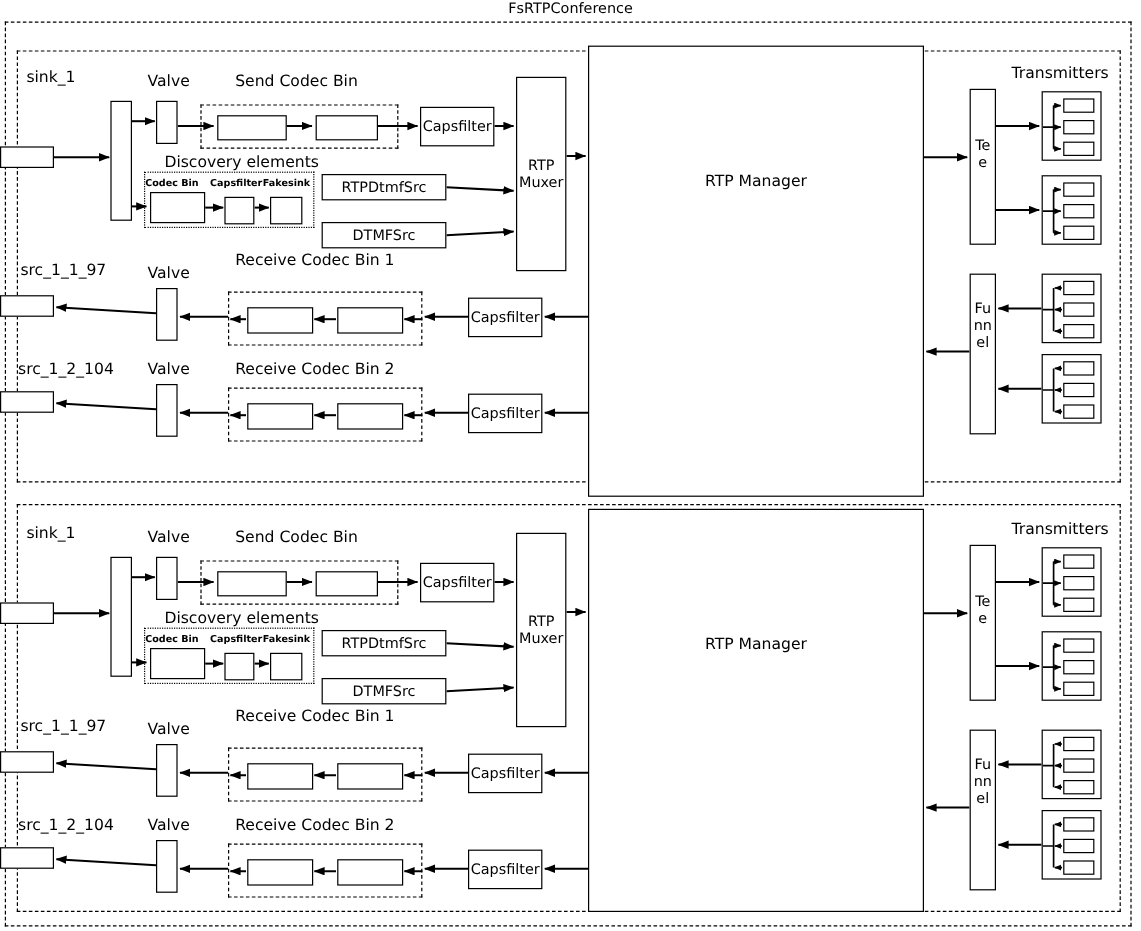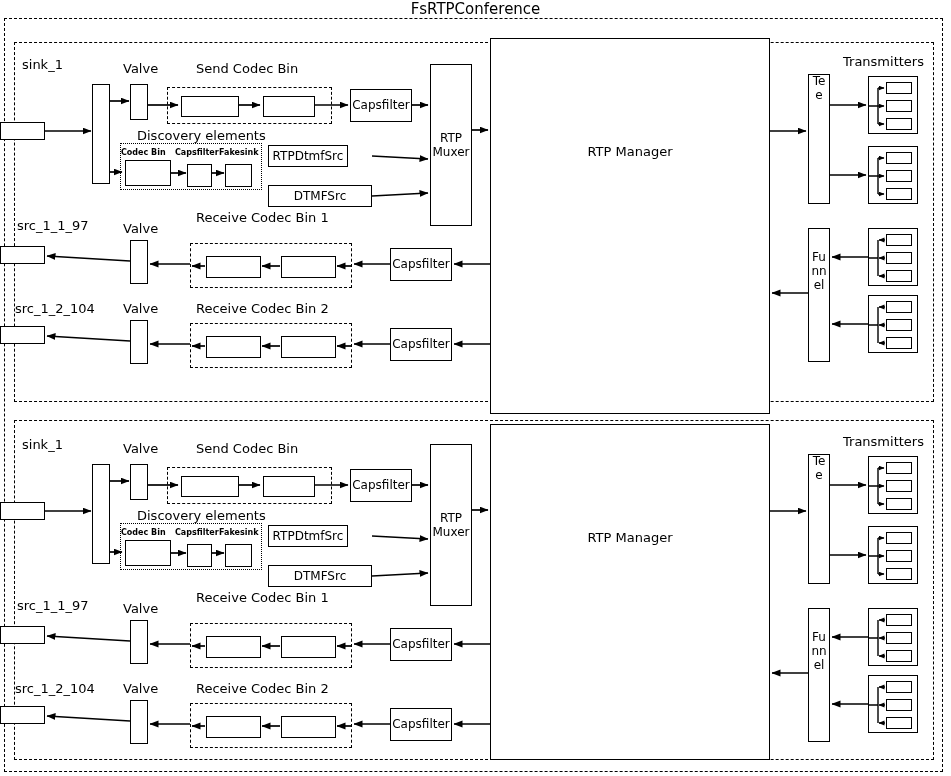--- a/index.html
+++ b/index.html
@@ -1,20 +1,20 @@
 <!DOCTYPE html>
 <html><head>
 <meta charset="utf-8">
 <style>
   * { margin:0; padding:0; box-sizing:border-box; }
   html,body { background:#fff; }
   body { font-family:"DejaVu Sans","Liberation Sans",sans-serif; color:#000; }
   .diagram { position:relative; width:951px; height:776px; background:#fff; overflow:hidden; }
 
-  .title { position:absolute; left:0; width:951px; top:0; text-align:center; font-size:15px; }
+  .title { position:absolute; left:0; width:951px; top:0; text-align:center; font-size:12px; }
   .session-label { position:absolute; left:0; width:880px; top:24px; text-align:center; font-size:14px; z-index:2; }
 
   .border { position:absolute; border:1.5px dashed #000; z-index:0; background:transparent; }
   .conf-b { left:4px; top:18px; width:939px; height:754px; }
   .sess1-b { left:14px; top:42px; width:920px; height:360px; }
   .sess2-b { left:14px; top:420px; width:920px; height:340px; }
 
   .wires { position:absolute; left:0; top:0; z-index:1; pointer-events:none; }
   .wires line { stroke:#000; stroke-width:1.7; marker-end:url(#ah); }
 
@@ -44,35 +44,35 @@
   .e-v1lbl{left:123px;top:61px} .e-v1{left:130px;top:84px;height:36px}
   .e-sblbl{left:196px;top:61px} .e-sb{left:167px;top:87px;width:165px;height:37px}
   .e-sba{left:13px;top:8px;width:58px;height:21px} .e-sbb{left:95px;top:8px;width:52px;height:21px}
   .e-caps1{left:350px;top:89px;width:62px;height:33px}
   .e-mux{left:430px;top:64px;width:42px;height:162px}
   .e-dislbl{left:137px;top:128px} .e-dis{left:120px;top:143px;width:142px;height:47px}
   .e-discb-lbl{left:0;top:4px} .e-discf-lbl{left:54px;top:4px} .e-disfs-lbl{left:98px;top:4px}
   .e-discb{left:4px;top:16px;width:46px;height:26px}
   .e-discf{left:66px;top:20px;width:25px;height:23px}
   .e-disfs{left:104px;top:20px;width:27px;height:23px}
-  .e-rtpdtmf{left:268px;top:145px;width:80px;height:22px}
+  .e-rtpdtmf{left:268px;top:145px;width:104px;height:22px}
   .e-dtmf{left:268px;top:185px;width:104px;height:22px}
   .e-mgr{left:490px;top:38px;width:280px;height:376px}
   .s2 .e-mgr{top:44px;height:336px}
   .e-src1lbl{left:17px;top:218px} .e-src1pad{top:246px}
   .e-v2lbl{left:123px;top:221px} .e-v2{left:130px;top:240px;height:44px}
   .e-rb1lbl{left:196px;top:210px} .e-rb1{left:190px;top:243px;width:162px;height:45px}
   .e-rba{left:15px;top:12px;width:55px;height:22px} .e-rbb{left:90px;top:12px;width:55px;height:22px}
   .e-caps2{left:390px;top:248px;width:62px;height:33px}
   .e-src2lbl{left:15px;top:301px} .e-src2pad{top:326px}
   .e-v3lbl{left:123px;top:301px} .e-v3{left:130px;top:320px;height:44px}
   .e-rb2lbl{left:196px;top:301px} .e-rb2{left:190px;top:323px;width:162px;height:45px}
   .e-caps3{left:390px;top:328px;width:62px;height:33px}
   .e-translbl{left:843px;top:54px}
-  .e-tee{left:808px;top:74px;width:22px;height:130px;}
+  .e-tee{left:808px;top:74px;width:22px;height:130px;padding-top:40px}
   .e-funnel{left:808px;top:228px;width:22px;height:134px;padding-top:22px}
   .e-c1{left:868px;top:76px} .e-c2{left:868px;top:146px}
   .e-c3{left:868px;top:228px} .e-c4{left:868px;top:295px}
 </style>
 </head>
 <body>
 
 <div class="diagram">
 
   <div class="title">FsRTPConference</div>

